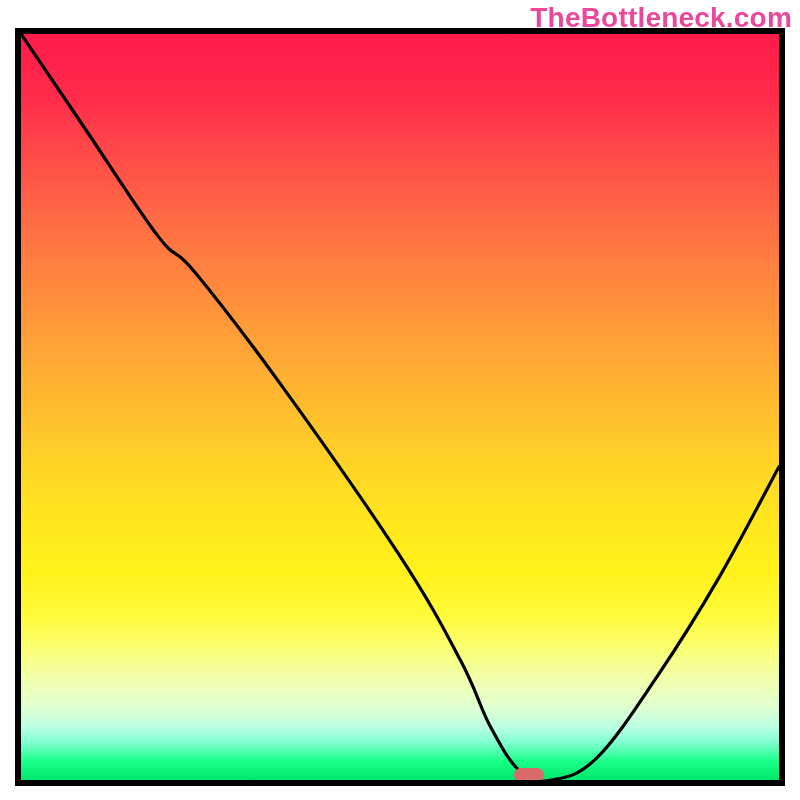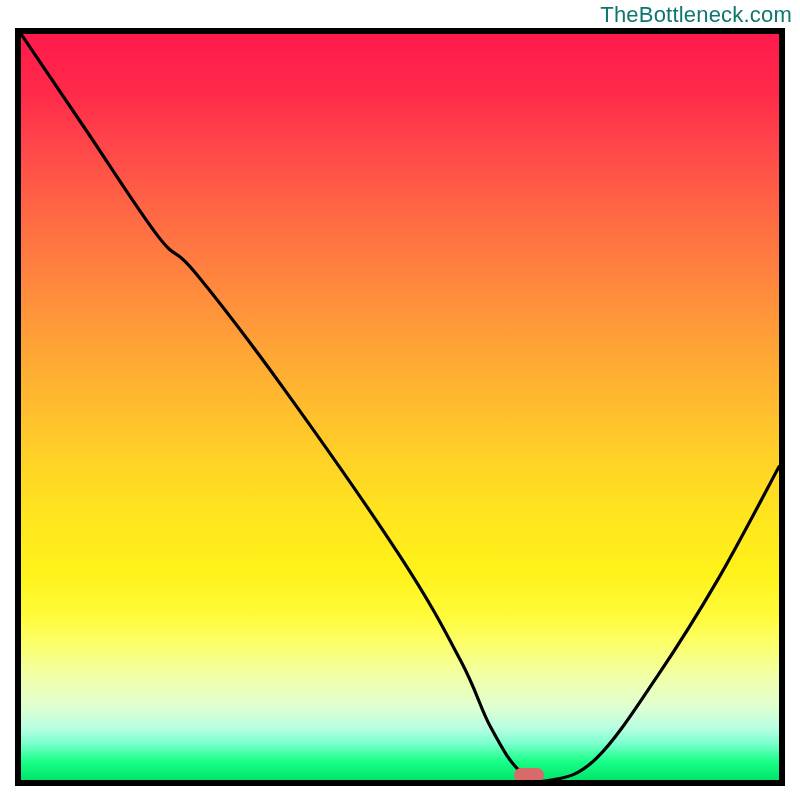--- a/index.html
+++ b/index.html
@@ -12,23 +12,23 @@
   .container {
     position: relative;
     width: 800px;
     height: 800px;
   }
   .watermark {
     position: absolute;
     top: 2px;
     right: 8px;
     font-family: Arial, Helvetica, sans-serif;
-    font-size: 22px;
-    color: #0f766e;
-    font-weight: 400;
+    font-size: 28px;
+    color: #ec4899;
+    font-weight: 700;
     letter-spacing: 0.2px;
   }
   .plot-frame {
     position: absolute;
     left: 15px;
     top: 28px;
     width: 770px;
     height: 758px;
     border: 6px solid #000;
     box-sizing: border-box;

